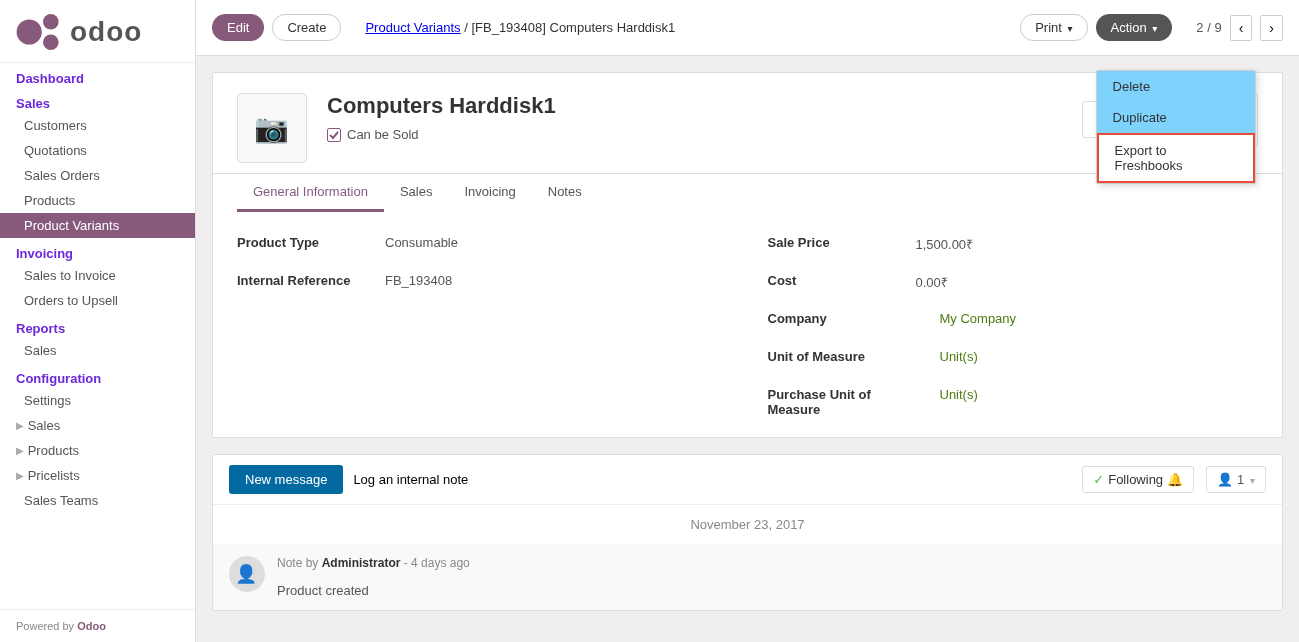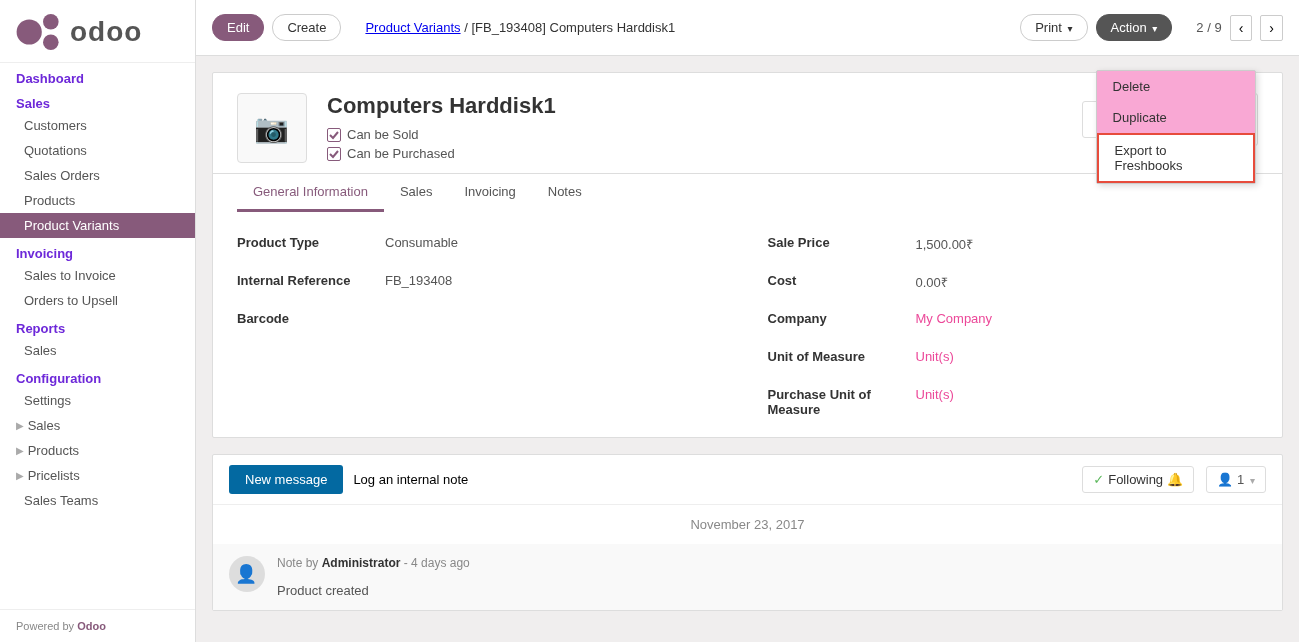--- a/index.html
+++ b/index.html
@@ -199,21 +199,21 @@
       color: #333;
       font-size: 13px;
       padding-top: 3px;
       font-weight: bold;
     }
     .field-value {
       color: #555;
       font-size: 13px;
       padding-top: 3px;
     }
-    .field-value.link { color: #ec4899; cursor: pointer; }
+    .field-value.link { color: #4d7c0f; cursor: pointer; margin-left: 24px; }
     .field-value.bold-sale { font-size: 13px; font-weight: normal; }
 
     
     .chatter-area {
       background: #fff;
       border: 1px solid #ddd;
       border-radius: 2px;
     }
     .chatter-toolbar {
       display: flex;
@@ -278,21 +278,21 @@
     .msg-body { flex: 1; }
     .msg-meta { font-size: 12px; color: #888; margin-bottom: 4px; }
     .msg-meta strong { color: #333; }
     .msg-text { font-size: 13px; color: #555; margin-top: 13px; }
 
     
     .dropdown-menu {
       position: absolute;
       top: 56px;
       left: 0;
-      background: #f9a8d4;
+      background: #7dd3fc;
       border: 1px solid #ccc;
       border-radius: 2px;
       box-shadow: 2px 2px 6px rgba(0,0,0,0.15);
       z-index: 100;
       min-width: 160px;
     }
     .dropdown-item {
       padding: 8px 16px;
       cursor: pointer;
       font-size: 13px;
@@ -421,28 +421,20 @@
           <div class="product-name">Computers Harddisk1</div>
           <div class="product-flags">
             <div class="flag-item">
               <span class="checkbox-fake" style="background:#fff; border:1px solid #875a7b;">
                 <svg width="12" height="12" viewBox="0 0 12 12">
                     <polyline points="2,6 5,9 10,3" stroke="#875a7b" stroke-width="2" fill="none"></polyline>
                   </svg>
               </span>
               <span>Can be Sold</span>
             </div>
-            <div class="flag-item">
-              <span class="checkbox-fake" style="background:#fff; border:1px solid #875a7b;">
-                <svg width="12" height="12" viewBox="0 0 12 12">
-                    <polyline points="2,6 5,9 10,3" stroke="#875a7b" stroke-width="2" fill="none"></polyline>
-                  </svg>
-              </span>
-              <span>Can be Purchased</span>
-            </div>
           </div>
         </div>
 
         <div class="status-badges">
           <div class="status-badge">
             <span style="color:#555;">
               <svg width="20" height="16" viewBox="0 0 20 16">
                   <rect x="0" y="0" width="20" height="16" rx="2" fill="#aaa"></rect>
                   <rect x="2" y="2" width="16" height="12" rx="1" fill="#ddd"></rect>
                   <circle cx="10" cy="8" r="2" fill="#999"></circle>
@@ -471,24 +463,20 @@
 
         <div class="field-group">
           <div class="field-row">
             <span class="field-label">Product Type</span>
             <span class="field-value">Consumable</span>
           </div>
           <div class="field-row">
             <span class="field-label">Internal Reference</span>
             <span class="field-value">FB_193408</span>
           </div>
-          <div class="field-row">
-            <span class="field-label">Barcode</span>
-            <span class="field-value"></span>
-          </div>
         </div>
 
         <div class="field-group">
           <div class="field-row">
             <span class="field-label">Sale Price</span>
             <span class="field-value bold-sale">1,500.00₹</span>
           </div>
           <div class="field-row">
             <span class="field-label">Cost</span>
             <span class="field-value">0.00₹</span>

